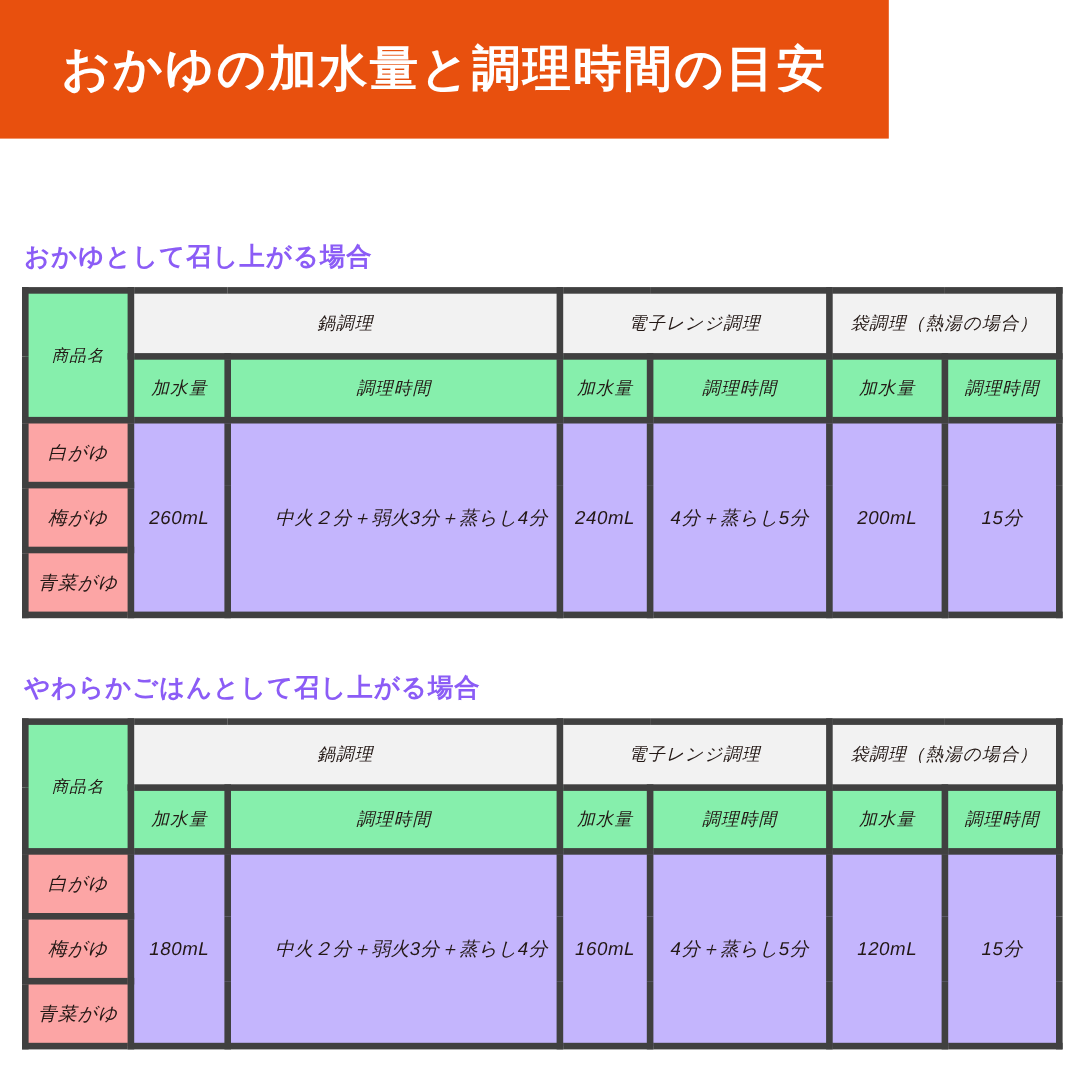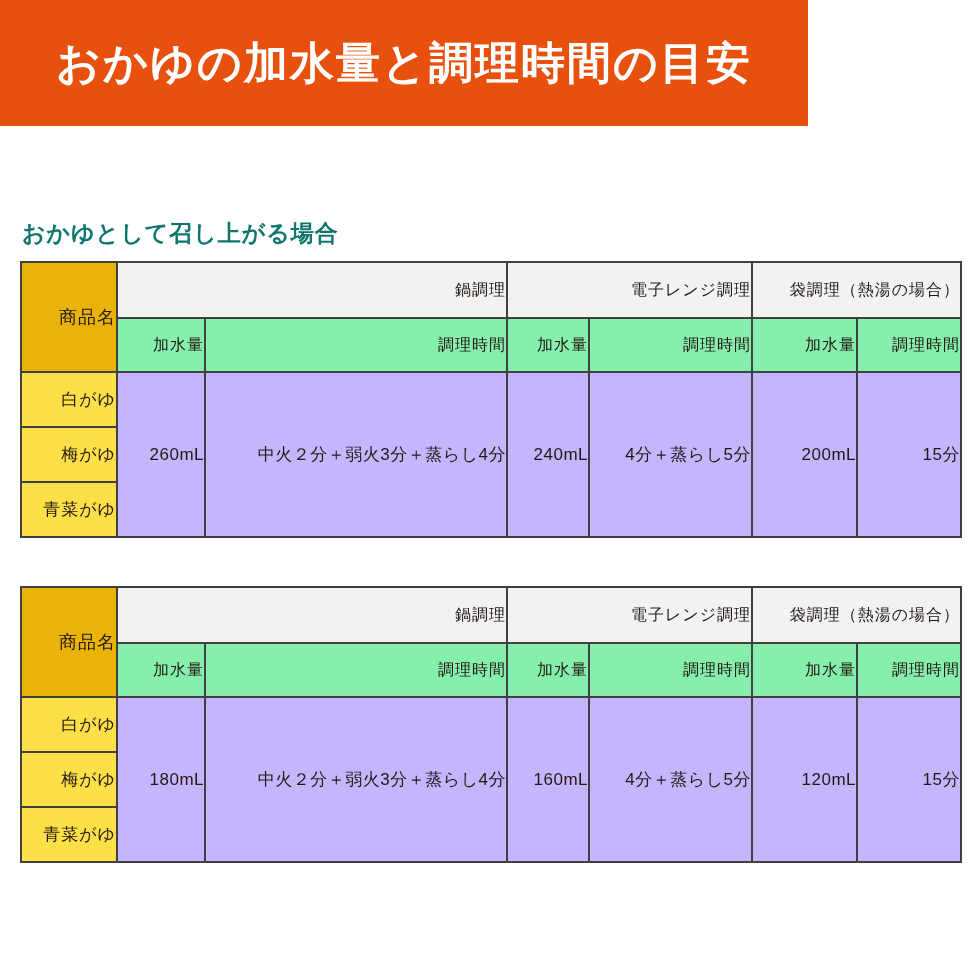--- a/index.html
+++ b/index.html
@@ -38,65 +38,66 @@
   }
   
   .content {
     padding: 0 20px;
     box-sizing: border-box;
   }
   .section {
     margin-top: 0;
   }
   .section-heading {
-    color: #0f766e;
+    color: #8b5cf6;
     font-size: 23px;
     font-weight: bold;
     letter-spacing: 1px;
     margin: 0 0 12px 2px;
   }
   .section-1 { margin-top: 92px; }
   .section-2 { margin-top: 48px; }
 
   
   table.cook-table {
     border-collapse: collapse;
     width: 940px;
     table-layout: fixed;
     background: #ffffff;
   }
   table.cook-table td,
   table.cook-table th {
-    border: 2px solid #404040;
-    text-align: right;
+    border: 6px solid #404040;
+    text-align: center;
     vertical-align: middle;
     font-weight: normal;
     color: #231815;
     padding: 0;
+    font-style: italic;
   }
   .hdr-group {
     background: #f2f2f2;
     font-size: 16px;
     height: 54px;
     letter-spacing: 1px;
   }
   .hdr-sub {
     background: #86efac;
     font-size: 16px;
     height: 52px;
     letter-spacing: 1px;
   }
   .hdr-product {
-    background: #eab308;
-    font-size: 18px;
+    background: #86efac;
+    font-size: 15px;
     font-weight: bold;
     letter-spacing: 1px;
   }
   .row-label {
-    background: #fde047;
+    background: #fca5a5;
     font-size: 17px;
     font-weight: bold;
     height: 53px;
     letter-spacing: 1px;
   }
   .data-cell {
     font-size: 17px;
     letter-spacing: 0.5px;
     background: #c4b5fd;
   }
@@ -167,20 +168,21 @@
             <td class="row-label">梅がゆ</td>
           </tr>
           <tr>
             <td class="row-label">青菜がゆ</td>
           </tr>
         </tbody>
       </table>
     </div>
 
     <div class="section section-2">
+      <div class="section-heading">やわらかごはんとして召し上がる場合</div>
 
       <table class="cook-table">
         <colgroup>
           <col class="c-name">
             <col class="c-w1">
             <col class="c-t1">
             <col class="c-w2">
             <col class="c-t2">
             <col class="c-w3">
             <col class="c-t3">

